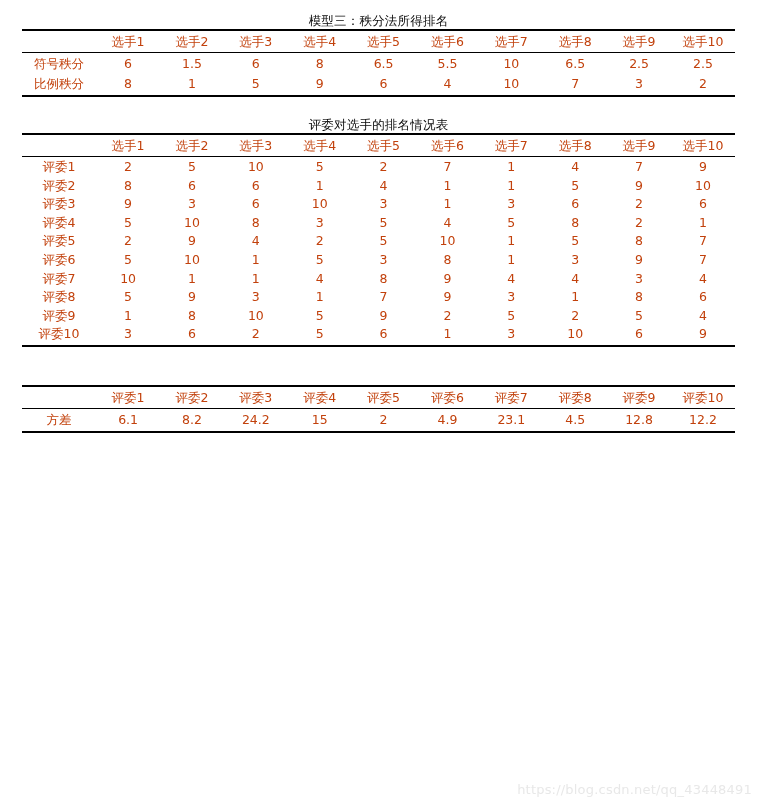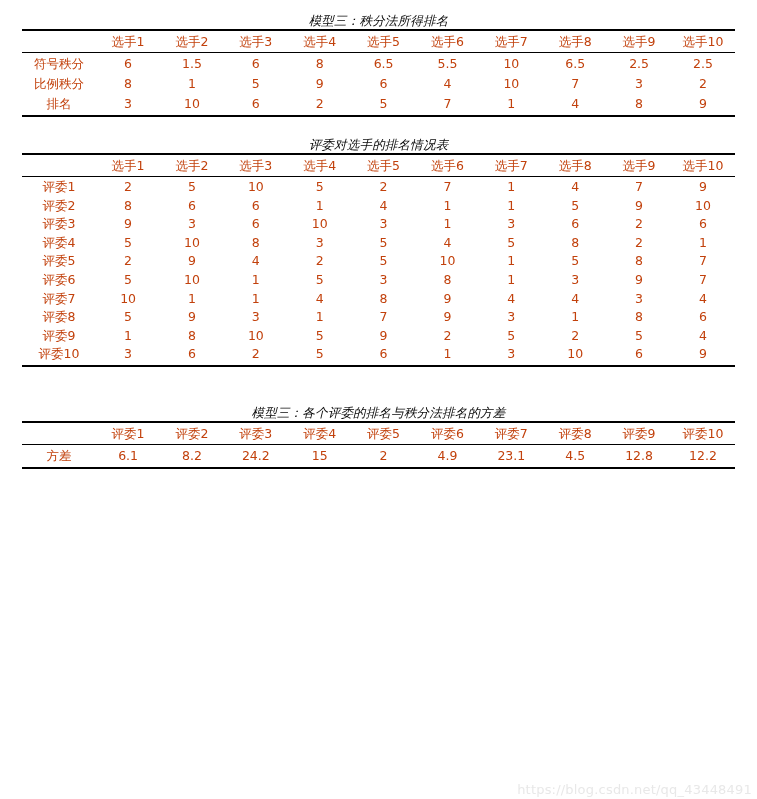--- a/index.html
+++ b/index.html
@@ -23,21 +23,20 @@
     padding: 0 22px;
   }
 
   
   .caption {
     text-align: center;
     font-size: 12.5px;
     line-height: 16px;
     letter-spacing: 0.2px;
     color: #0a0a0a;
-    font-style: italic;
   }
   .caption-t1 { padding-top: 13px; }
   .caption-t2 { padding-top: 0px; }
   .caption-t3 { padding-top: 0px; }
 
   
   table.bt {
     width: 100%;
     border-collapse: collapse;
     table-layout: fixed;
@@ -167,33 +166,20 @@
         <td>1</td>
         <td>5</td>
         <td>9</td>
         <td>6</td>
         <td>4</td>
         <td>10</td>
         <td>7</td>
         <td>3</td>
         <td>2</td>
       </tr>
-      <tr>
-        <td class="rowlab">排名</td>
-        <td>3</td>
-        <td>10</td>
-        <td>6</td>
-        <td>2</td>
-        <td>5</td>
-        <td>7</td>
-        <td>1</td>
-        <td>4</td>
-        <td>8</td>
-        <td>9</td>
-      </tr>
     </tbody>
   </table>
 
 
   <div class="gap-a"></div>
 
   <div class="caption caption-t2">评委对选手的排名情况表</div>
 
   <table class="bt t2">
     <colgroup>
@@ -353,21 +339,20 @@
         <td>3</td>
         <td>10</td>
         <td>6</td>
         <td>9</td>
       </tr>
     </tbody>
   </table>
 
   <div class="gap-b"></div>
 
-  <div class="caption caption-t3">模型三：各个评委的排名与秩分法排名的方差</div>
 
   <table class="bt t3">
     <colgroup>
       <col class="c0">
         <col class="cn">
         <col class="cn">
         <col class="cn">
         <col class="cn">
         <col class="cn">
       <col class="cn">

